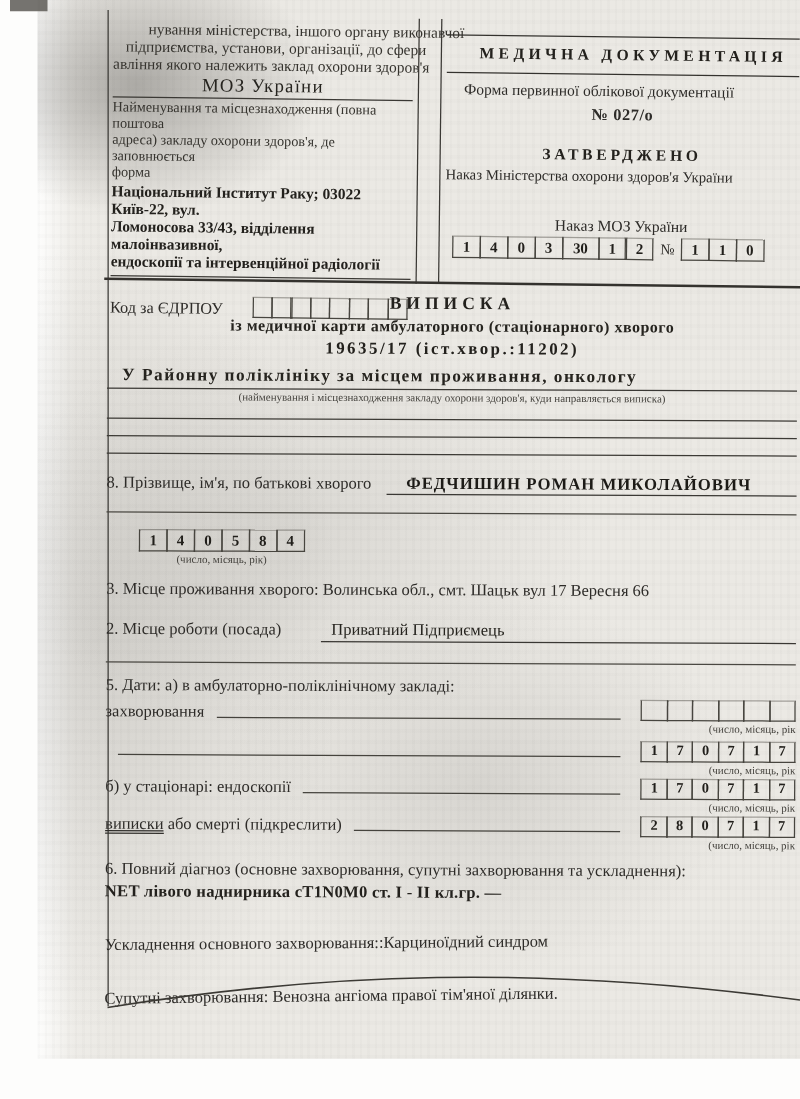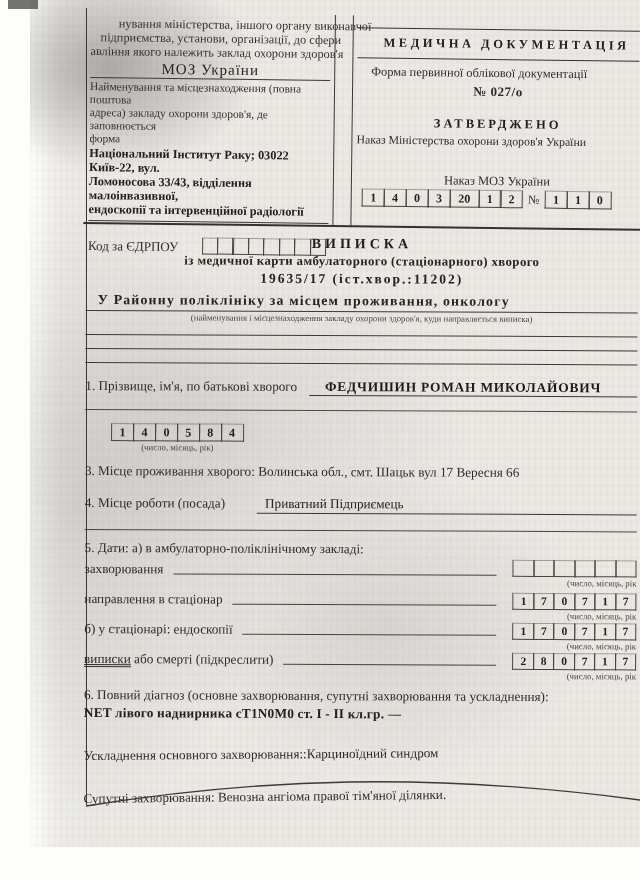--- a/index.html
+++ b/index.html
@@ -161,21 +161,21 @@
       <div class="formno">№ 027/о</div>
       <div class="approved">ЗАТВЕРДЖЕНО</div>
       <div class="approvedby">Наказ Міністерства охорони здоров'я України</div>
       <div class="orderlabel">Наказ МОЗ України</div>
       <div class="orderrow">
         <span class="cells">
           <span class="cell">1</span>
             <span class="cell">4</span>
             <span class="cell">0</span>
             <span class="cell">3</span>
-            <span class="cell wide">20</span>
+            <span class="cell wide">30</span>
             <span class="cell">1</span>
             <span class="cell">2</span>
         </span>
         <span class="nos">№</span>
         <span class="cells">
           <span class="cell">1</span>
             <span class="cell">1</span>
             <span class="cell">0</span>
         </span>
       </div>
@@ -186,21 +186,21 @@
     <div class="t1">ВИПИСКА</div>
     <div class="t2">із медичної карти амбулаторного (стаціонарного) хворого</div>
     <div class="t3">19635/17 (іст.хвор.:11202)</div>
     <div class="dest">У Районну поліклініку за місцем проживання, онкологу</div>
     <div class="dest-note">(найменування і місцезнаходження  закладу охорони здоров'я, куди направляється виписка)</div>
     <div class="bl"></div>
     <div class="bl"></div>
     <div class="bl"></div>
 
     <div class="frow f1">
-      <span>1. Прізвище, ім'я, по батькові хворого</span>
+      <span>8. Прізвище, ім'я, по батькові хворого</span>
       <span class="val">ФЕДЧИШИН РОМАН МИКОЛАЙОВИЧ</span>
     </div>
     <div class="bl-after-f1"></div>
 
     <div class="f2">
       <span class="f2col">
         <span class="cells">
           <span class="cell">1</span>
             <span class="cell">4</span>
             <span class="cell">0</span>
@@ -208,21 +208,21 @@
             <span class="cell">8</span>
             <span class="cell">4</span>
         </span>
         <span class="cap">(число, місяць, рік)</span>
       </span>
     </div>
 
     <div class="f3">3. Місце проживання хворого: Волинська обл., смт. Шацьк вул 17 Вересня 66</div>
 
     <div class="frow f4">
-      <span>4. Місце роботи (посада)</span>
+      <span>2. Місце роботи (посада)</span>
       <span class="val">Приватний Підприємець</span>
     </div>
     <div class="bl-after-f4"></div>
 
     <div class="f5h">5. Дати: а) в амбулаторно-поліклінічному закладі:</div>
 
     <div class="drow drow1">
       <span class="dlabel">захворювання</span>
       <span class="dfill"></span>
       <span class="dright">
@@ -232,21 +232,20 @@
             <span class="cell d"></span>
             <span class="cell d"></span>
             <span class="cell d"></span>
             <span class="cell d"></span>
         </span>
         <span class="cap">(число, місяць, рік</span>
       </span>
     </div>
 
     <div class="drow">
-      <span class="dlabel">направлення в стаціонар</span>
       <span class="dfill"></span>
       <span class="dright">
         <span class="cells">
           <span class="cell d">1</span>
             <span class="cell d">7</span>
             <span class="cell d">0</span>
             <span class="cell d">7</span>
             <span class="cell d">1</span>
             <span class="cell d">7</span>
         </span>

